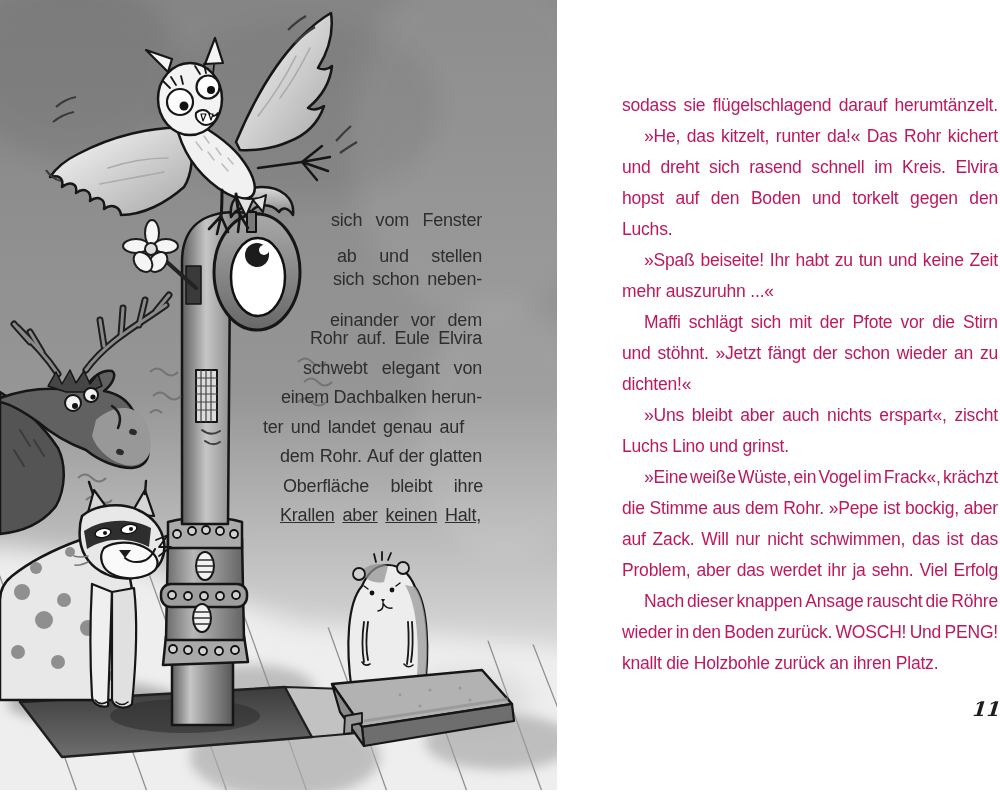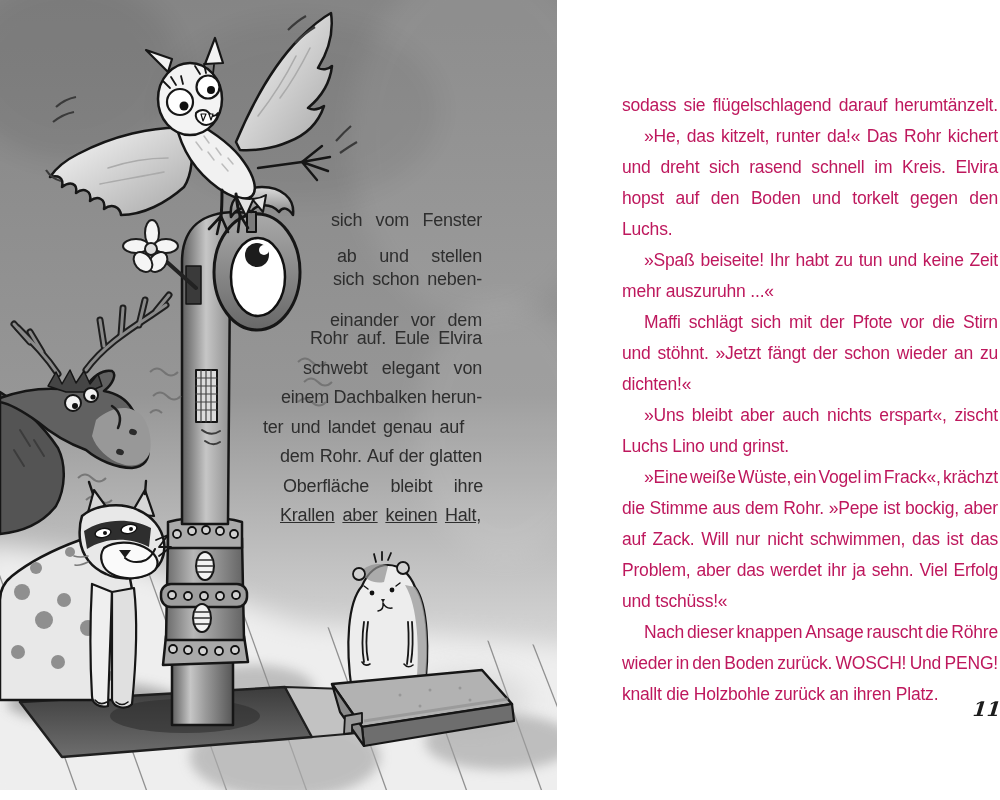--- a/index.html
+++ b/index.html
@@ -573,21 +573,20 @@
         <span>Problem,</span>
         <span>aber</span>
         <span>das</span>
         <span>werdet</span>
         <span>ihr</span>
         <span>ja</span>
         <span>sehn.</span>
         <span>Viel</span>
         <span>Erfolg</span>
       </div>
-    <div class="rline">und tschüss!«</div>
 
     <div class="rline jl ind">
         <span>Nach</span>
         <span>dieser</span>
         <span>knappen</span>
         <span>Ansage</span>
         <span>rauscht</span>
         <span>die</span>
         <span>Röhre</span>
       </div>

